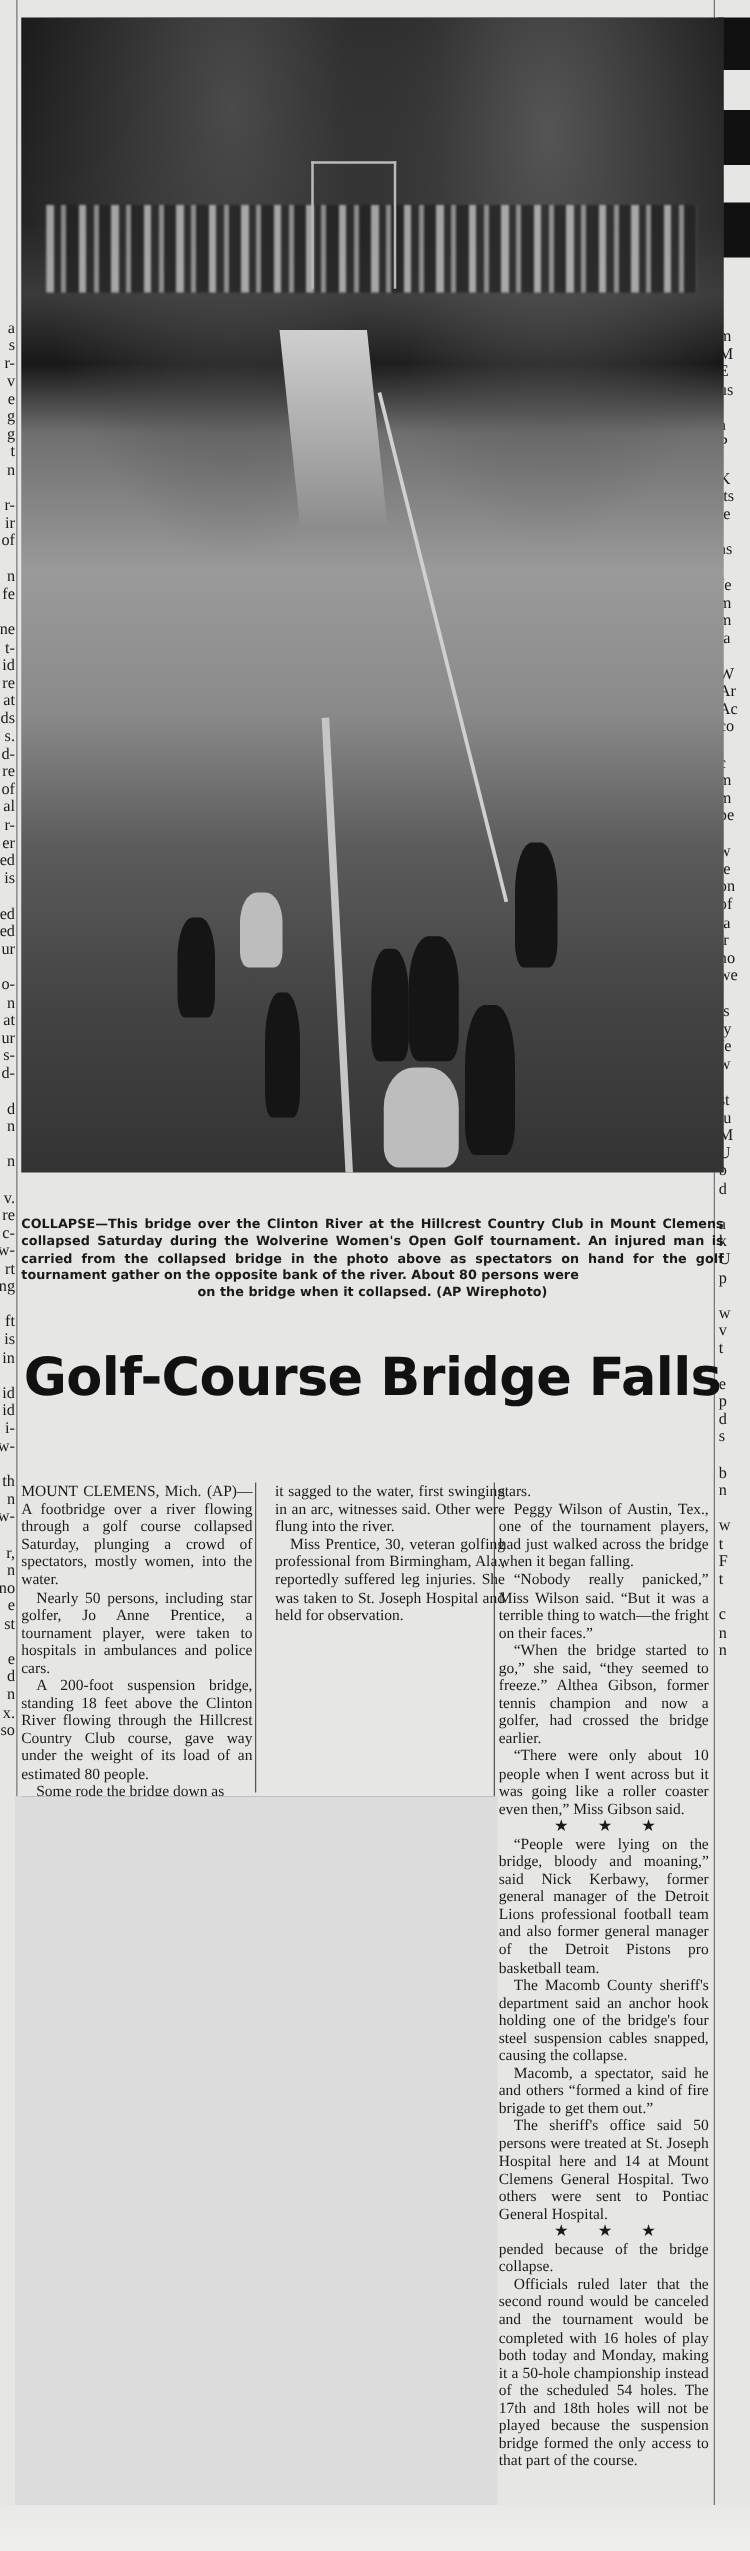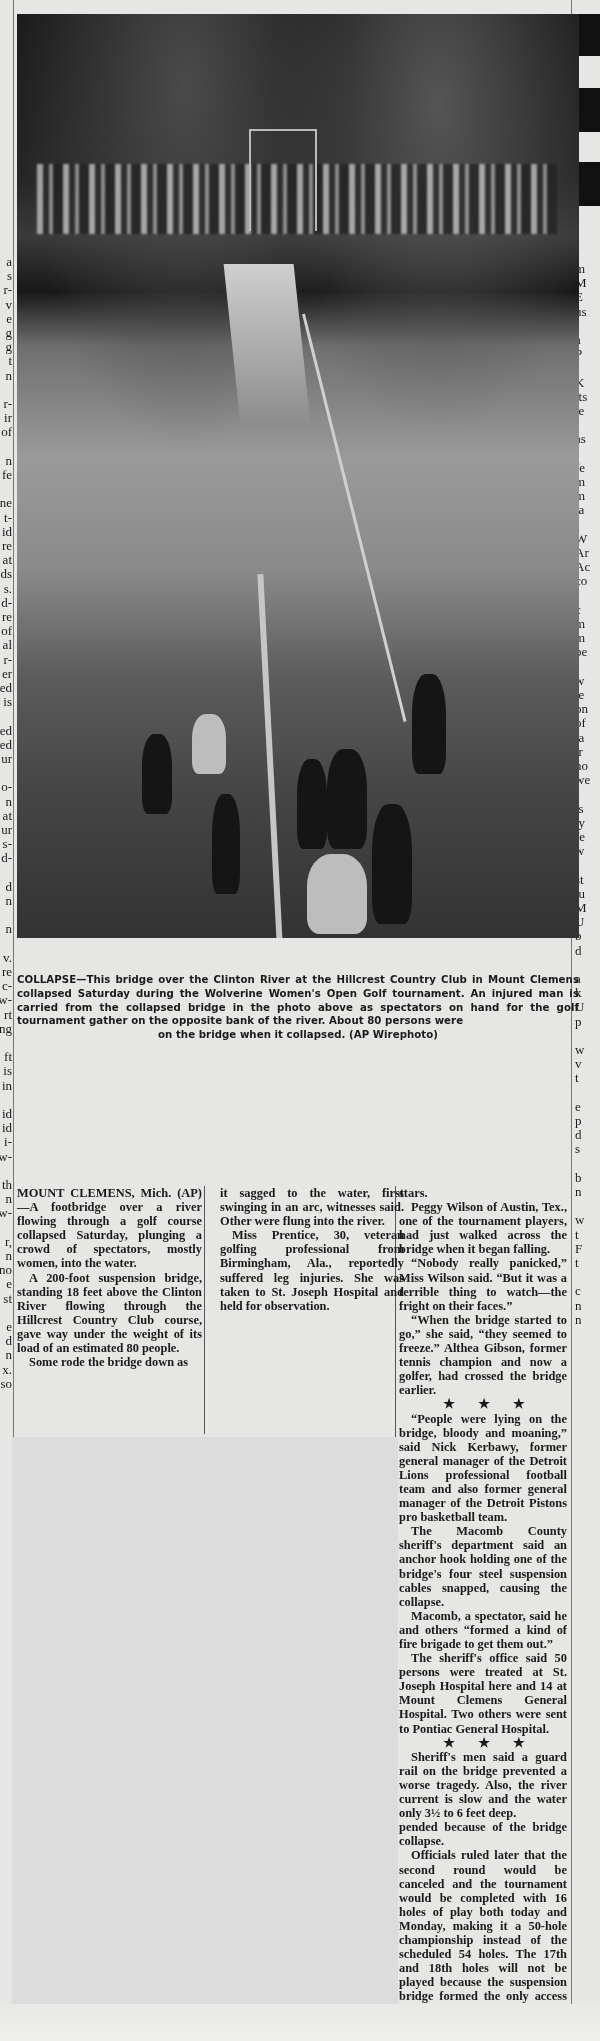--- a/index.html
+++ b/index.html
@@ -79,21 +79,21 @@
     position: absolute; left: 17px; top: 1076px; width: 562px;
     font-family: "DejaVu Sans", "Liberation Sans", sans-serif;
     font-size: 42px; line-height: 52px; font-weight: bold;
     letter-spacing: -0.5px; text-align: center; color: #111;
   }
   .headline div { white-space: nowrap; }
 
   
   .col {
     position: absolute; font-size: 12.4px; line-height: 14.1px;
-    text-align: justify; hyphens: manual; font-weight: bold;
+    text-align: justify; hyphens: manual;
   }
   .col p { margin: 0; text-indent: 12px; }
   .col p.noindent { text-indent: 0; }
   .col1 { left: 17px; top: 1186px; width: 185px; }
   .col2 { left: 220px; top: 1186px; width: 184px; }
   .col3 { left: 399px; top: 1186px; width: 168px; }
   .vrule { position: absolute; width: 1px; background: #555; }
   .hrule { position: absolute; height: 1px; background: #444; }
   .stars { text-align: center; font-size: 13px; letter-spacing: 10px; margin: 2px 0 1px; text-indent: 0; }
 
@@ -289,46 +289,48 @@
     <div class="figure" style="left:355px;top:790px;width:40px;height:120px"></div>
     <div class="figure" style="left:395px;top:660px;width:34px;height:100px"></div>
   </div>
 
   <div class="caption">
     <span>COLLAPSE—</span><span>This bridge over the Clinton River at the Hillcrest Country Club in Mount Clemens collapsed Saturday during the Wolverine Women's Open Golf tournament. An injured man is carried from the collapsed bridge in the photo above as spectators on hand for the golf tournament gather on the opposite bank of the river. About 80 persons were</span>
     <span class="last">on the bridge when it collapsed. (AP Wirephoto)</span>
   </div>
 
   <div class="headline">
+    <div>Golf-Course Bridge Falls</div>
   </div>
 
   <div class="vrule" style="left:204px;top:1186px;height:248px"></div>
   <div class="vrule" style="left:395px;top:1186px;height:820px"></div>
   <div class="hrule" style="left:17px;top:1437px;width:378px"></div>
 
   <div class="col col1" id="c1">
       <p class="noindent">MOUNT CLEMENS, Mich. (AP)—A footbridge over a river flowing through a golf course collapsed Saturday, plunging a crowd of spectators, mostly women, into the water.</p>
+      <p>Nearly 50 persons, including star golfer, Jo Anne Prentice, a tournament player, were taken to hospitals in ambulances and police cars.</p>
       <p>A 200-foot suspension bridge, standing 18 feet above the Clinton River flowing through the Hillcrest Country Club course, gave way under the weight of its load of an estimated 80 people.</p>
       <p>Some rode the bridge down as</p>
     </div>
   <div class="col col2" id="c2">
       <p class="noindent">it sagged to the water, first swinging in an arc, witnesses said. Other were flung into the river.</p>
       <p>Miss Prentice, 30, veteran golfing professional from Birmingham, Ala., reportedly suffered leg injuries. She was taken to St. Joseph Hospital and held for observation.</p>
     </div>
   <div class="col col3" id="c3">
       <p class="noindent">stars.</p>
       <p>Peggy Wilson of Austin, Tex., one of the tournament players, had just walked across the bridge when it began falling.</p>
       <p>“Nobody really panicked,” Miss Wilson said. “But it was a terrible thing to watch—the fright on their faces.”</p>
       <p>“When the bridge started to go,” she said, “they seemed to freeze.” Althea Gibson, former tennis champion and now a golfer, had crossed the bridge earlier.</p>
+      <p>“There were only about 10 people when I went across but it was going like a roller coaster even then,” Miss Gibson said.</p>
       <p class="stars">★ ★ ★</p>
       <p>“People were lying on the bridge, bloody and moaning,” said Nick Kerbawy, former general manager of the Detroit Lions professional football team and also former general manager of the Detroit Pistons pro basketball team.</p>
       <p>The Macomb County sheriff's department said an anchor hook holding one of the bridge's four steel suspension cables snapped, causing the collapse.</p>
       <p>Macomb, a spectator, said he and others “formed a kind of fire brigade to get them out.”</p>
       <p>The sheriff's office said 50 persons were treated at St. Joseph Hospital here and 14 at Mount Clemens General Hospital. Two others were sent to Pontiac General Hospital.</p>
       <p class="stars">★ ★ ★</p>
-      <p>Sheriff's men said a guard rail on the bridge prevented a worse tragedy. Also, the river current is slow and the water only 3½ to 6 feet deep.</p>
       <p class="noindent">pended because of the bridge collapse.</p>
       <p>Officials ruled later that the second round would be canceled and the tournament would be completed with 16 holes of play both today and Monday, making it a 50-hole championship instead of the scheduled 54 holes. The 17th and 18th holes will not be played because the suspension bridge formed the only access to that part of the course.</p>
     </div>
 
   <div class="blank"></div>
   <div class="bottom-strip"></div>
 </div>
 
 </body></html>

